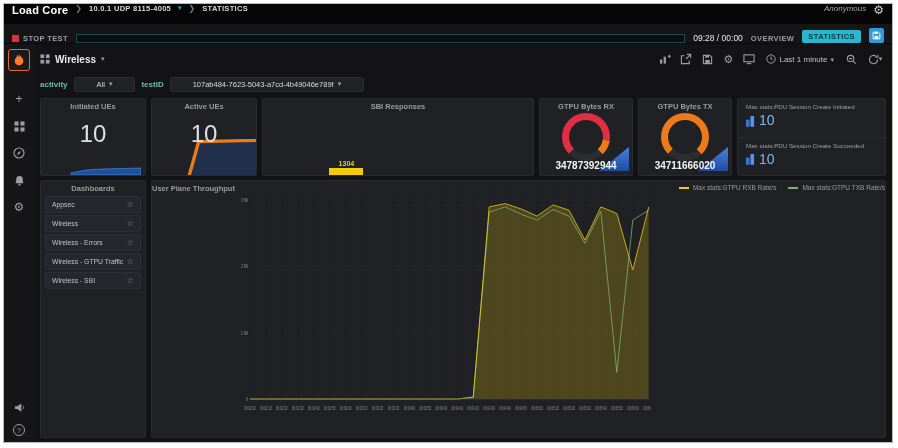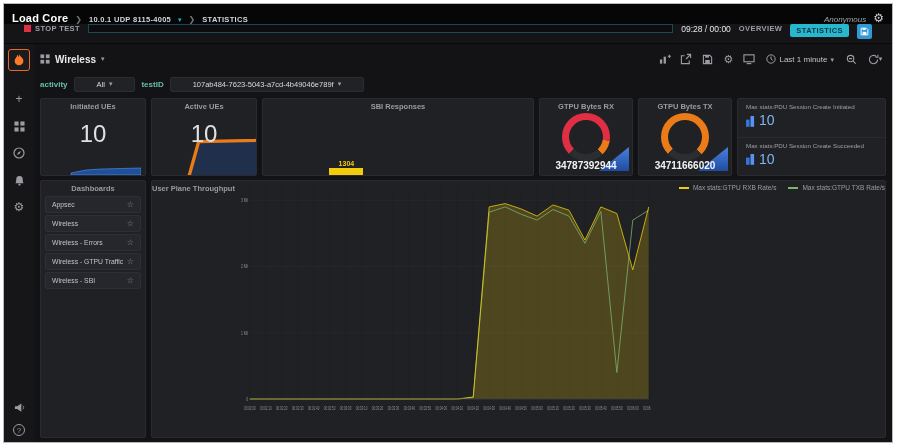--- a/index.html
+++ b/index.html
@@ -1,32 +1,32 @@
 <!DOCTYPE html>
 <html><head>
 <meta charset="utf-8">
 <style>
   html,body{margin:0;padding:0;background:#ffffff;}
   body{font-family:"Liberation Sans", sans-serif;}
   *{box-sizing:border-box;}
   .frame{width:890px;height:440px;margin:3px;border:1px solid #b9b9b9;background:#131316;overflow:hidden;display:flex;flex-direction:column;}
 
   
-  .topbar{height:20px;background:#060607;display:flex;align-items:flex-end;padding:0 8px;gap:7px;flex:0 0 auto;}
+  .topbar{height:20px;background:#060607;display:flex;align-items:flex-start;padding:0 8px;gap:7px;flex:0 0 auto;}
   .brand{color:#fff;font-weight:bold;font-size:11px;letter-spacing:.2px;}
   .crumb-sep{color:#70747a;font-size:8px;}
   .crumb-test{color:#d4d6d9;font-size:7.5px;font-weight:bold;letter-spacing:.3px;cursor:pointer;}
   .caret-cyan{color:#23b1cc;font-size:7px;}
   .crumb-page{color:#d4d6d9;font-size:7.5px;font-weight:bold;letter-spacing:.3px;}
   .top-spacer{flex:1;}
   .anon{color:#9fa2a7;font-size:8px;font-style:italic;}
   .gear-glyph{color:#c9cbce;font-size:12px;line-height:1;cursor:pointer;}
 
   
-  .testbar{height:20px;background:#151518;border-bottom:1px solid #09090b;display:flex;align-items:flex-start;padding:0 20px;gap:8px;flex:0 0 auto;}
+  .testbar{height:20px;background:#151518;border-bottom:1px solid #09090b;display:flex;align-items:flex-end;padding:0 8px;gap:8px;flex:0 0 auto;}
   .stop-btn{display:flex;align-items:center;gap:4px;cursor:pointer;}
   .stop-sq{width:7px;height:7px;background:#e02f44;}
   .stop-label{color:#9b9ea3;font-size:7.5px;font-weight:bold;letter-spacing:.4px;}
   .progress{flex:1;height:9px;background:#0d0d10;border:1px solid #1a4a55;position:relative;}
   .progress-fill{height:100%;background:#1db8d4;width:0;}
   .elapsed{color:#e6e7e9;font-size:8.5px;white-space:nowrap;}
   .tab-overview{color:#9b9ea3;font-size:7.5px;font-weight:bold;letter-spacing:.4px;cursor:pointer;}
   .tab-stats{background:#29b7cf;color:#073741;font-size:7.5px;font-weight:bold;letter-spacing:.4px;padding:2px 6px;border-radius:2px;cursor:pointer;}
   .save-results{width:15px;height:15px;background:#2e9bd6;border-radius:2px;display:flex;align-items:center;justify-content:center;cursor:pointer;}
 

